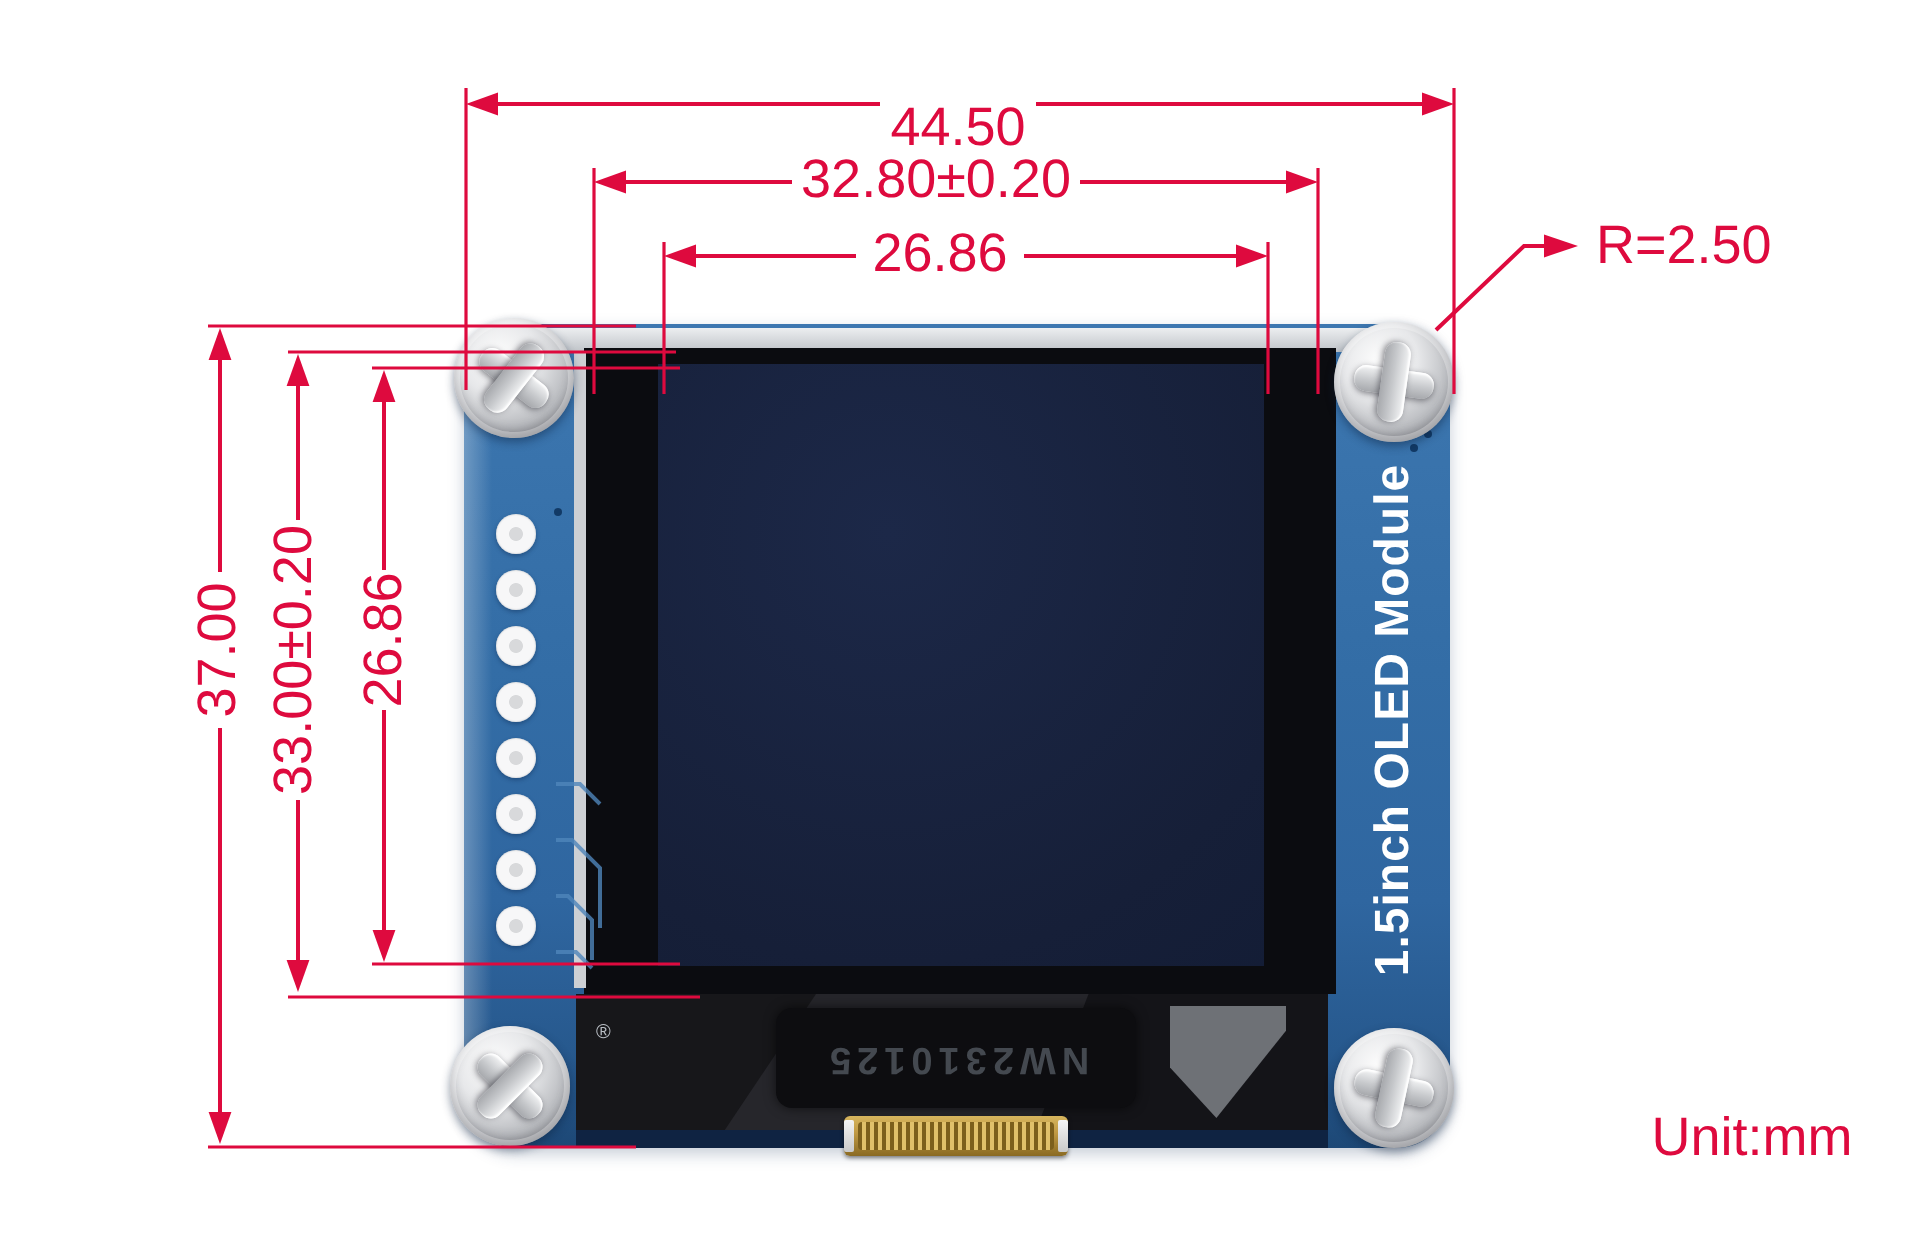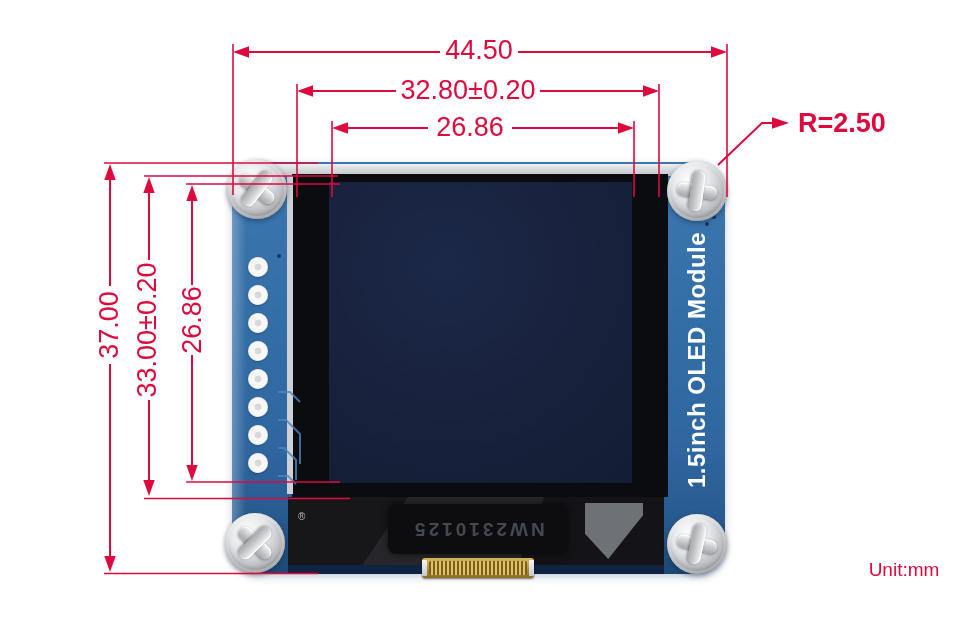--- a/index.html
+++ b/index.html
@@ -66,23 +66,23 @@
   .watermark{position:absolute;left:528px;top:540px;transform:translateY(-50%);z-index:8;
     color:rgba(226,229,233,.62);font-size:38px;font-weight:700;letter-spacing:1px;white-space:nowrap;}
 
   
   .dims{position:absolute;left:0;top:0;z-index:10;pointer-events:none;}
   .dim-stroke{stroke:var(--dimension-red);fill:none;}
   .dim-fill{fill:var(--dimension-red);stroke:none;}
   .dim-label{position:absolute;z-index:11;color:var(--dimension-red);font-size:27px;font-weight:500;
     line-height:1;white-space:nowrap;transform:translate(-50%,-50%);}
   .dim-label.vert{transform:translate(-50%,-50%) rotate(-90deg);}
-  .dim-label.anchor-left{transform:translate(0,-50%);font-weight:bold;}
-  .unit-label{position:absolute;z-index:11;color:var(--dimension-red);font-size:19px;font-weight:500;
-    line-height:1;white-space:nowrap;transform:translate(-50%,-50%);margin-left:28px;}
+  .dim-label.anchor-left{transform:translate(0,-50%);}
+  .unit-label{position:absolute;z-index:11;color:var(--dimension-red);font-size:27px;font-weight:500;
+    line-height:1;white-space:nowrap;transform:translate(-50%,-50%);}
 </style>
 </head>
 <body>
 
 <div class="stage">
 
   <div class="board">
     <div class="board-left-sheen"></div>
     <div class="silver-top"></div>
 
@@ -205,21 +205,21 @@
       <polygon class="dim-fill" points="192,185 186.3,201 197.7,201"></polygon>
         <polygon class="dim-fill" points="192,481 186.3,465 197.7,465"></polygon>
     </g>
 
     <g>
       <path class="dim-stroke" stroke-width="2" d="M718,165 L762,123 H772"></path>
       <polygon class="dim-fill" points="789,123 772,117.3 772,128.7"></polygon>
     </g>
   </svg>
 
-  <div class="dim-label" style="left:479px;top:50px">44.50</div>
+  <div class="dim-label" style="left:479px;top:64px">44.50</div>
   <div class="dim-label" style="left:468px;top:90px">32.80±0.20</div>
   <div class="dim-label" style="left:470px;top:127px">26.86</div>
   <div class="dim-label vert" style="left:109px;top:325px">37.00</div>
   <div class="dim-label vert" style="left:147px;top:330px">33.00±0.20</div>
   <div class="dim-label vert" style="left:192px;top:320px">26.86</div>
   <div class="dim-label anchor-left" style="left:798px;top:123px">R=2.50</div>
   <div class="unit-label" style="left:876px;top:569px">Unit:mm</div>
 
 </div>
 

